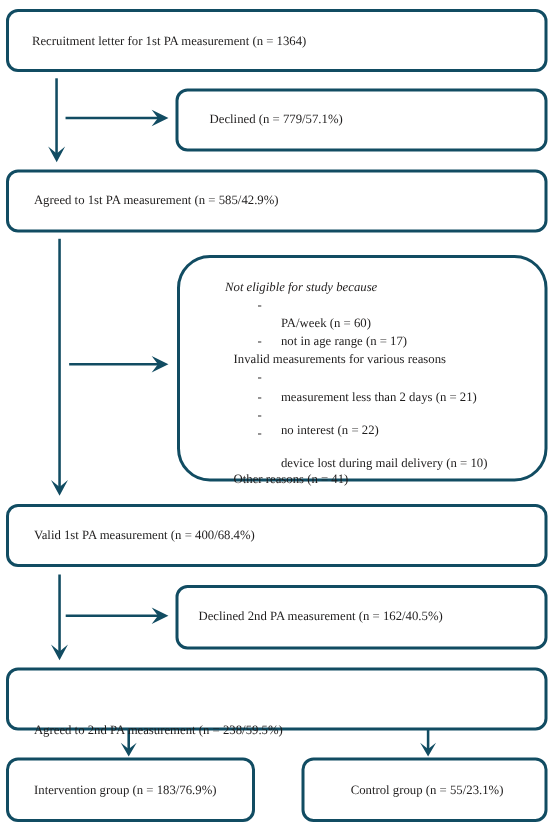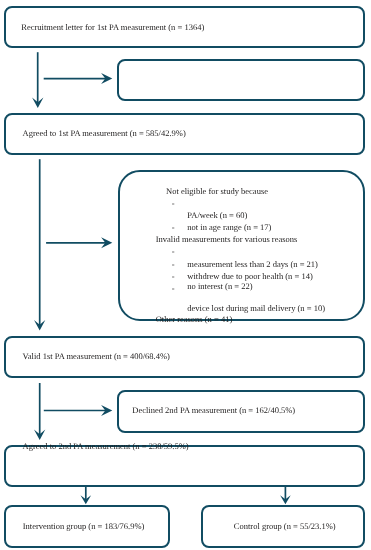--- a/index.html
+++ b/index.html
@@ -41,50 +41,50 @@
       <path d="M112.3 410.5 L101.1 405.0 L105.3 410.5 L101.1 416.0 Z"></path>
       <path d="M85.8 504.3 L80.5 495.2 L85.8 499.3 L91.1 495.2 Z"></path>
       <path d="M285.4 504.3 L280.1 495.2 L285.4 499.3 L290.7 495.2 Z"></path>
     </g>
   </svg>
 
   <div class="box" style="left:3.6px;top:5.5px;width:361.6px;height:42px;"></div>
   <div class="lbl" style="left:21.3px;top:21.2px;">Recruitment letter for 1st PA measurement (n = 1364)</div>
 
   <div class="box" style="left:117.4px;top:58.5px;width:247.8px;height:42.5px;"></div>
+  <div class="lbl" style="left:139.7px;top:72.9px;">Declined (n = 779/57.1%)</div>
 
   <div class="box" style="left:3.6px;top:113.4px;width:361.6px;height:42px;"></div>
   <div class="lbl" style="left:22.6px;top:126.5px;">Agreed to 1st PA measurement (n = 585/42.9%)</div>
 
   <div class="box" style="left:117.5px;top:169.6px;width:247.7px;height:151.8px;border-radius:22px;"></div>
 
-  <div class="exc" style="left:166px;top:184.7px;">Not eligible for study because</div>
+  <div class="exc" style="left:150px;top:184.7px;font-style:italic;">Not eligible for study because</div>
   <div class="exc" style="left:171.7px;top:196.85px;">-</div>
   <div class="exc" style="left:187.3px;top:209px;">PA/week (n = 60)</div>
   <div class="exc" style="left:171.7px;top:221.15px;">-</div>
   <div class="exc" style="left:187.3px;top:221.15px;">not in age range (n = 17)</div>
   <div class="exc" style="left:155.7px;top:233.3px;">Invalid measurements for various reasons</div>
   <div class="exc" style="left:171.7px;top:245.45px;">-</div>
   <div class="exc" style="left:187.3px;top:245.45px;margin-top:35px;">no interest (n = 22)</div>
   <div class="exc" style="left:171.7px;top:257.6px;">-</div>
   <div class="exc" style="left:187.3px;top:257.6px;">measurement less than 2 days (n = 21)</div>
   <div class="exc" style="left:171.7px;top:269.75px;">-</div>
-  <div class="exc" style="left:187.3px;top:269.75px;">withdrew due to poor health (n = 14)</div>
   <div class="exc" style="left:171.7px;top:281.9px;">-</div>
   <div class="exc" style="left:187.3px;top:281.9px;margin-top:20px;">device lost during mail delivery (n = 10)</div>
   <div class="exc" style="left:155.7px;top:294.05px;margin-top:19px;">Other reasons (n = 41)</div>
 
   <div class="box" style="left:3.6px;top:335.5px;width:361.6px;height:42.9px;"></div>
   <div class="lbl" style="left:22.6px;top:349.9px;text-align:center;">Valid 1st PA measurement (n = 400/68.4%)</div>
 
   <div class="box" style="left:117.4px;top:390.4px;width:247.8px;height:42.2px;"></div>
   <div class="lbl" style="left:132.3px;top:403.9px;">Declined 2nd PA measurement (n = 162/40.5%)</div>
 
   <div class="box" style="left:3.6px;top:444.5px;width:361.6px;height:42px;"></div>
-  <div class="lbl" style="left:22.6px;top:440px;">Agreed to 2nd PA measurement (n = 238/59.5%)</div>
+  <div class="lbl" style="left:22.6px;top:480px;">Agreed to 2nd PA measurement (n = 238/59.5%)</div>
 
   <div class="box" style="left:3.6px;top:505.3px;width:166px;height:42.3px;"></div>
   <div class="lbl" style="left:22.7px;top:520.3px;">Intervention group (n = 183/76.9%)</div>
 
   <div class="box" style="left:200.5px;top:505.3px;width:164.7px;height:42.3px;"></div>
   <div class="lbl" style="left:233.8px;top:520.3px;">Control group (n = 55/23.1%)</div>
 
 </div>
 
 </body></html>

